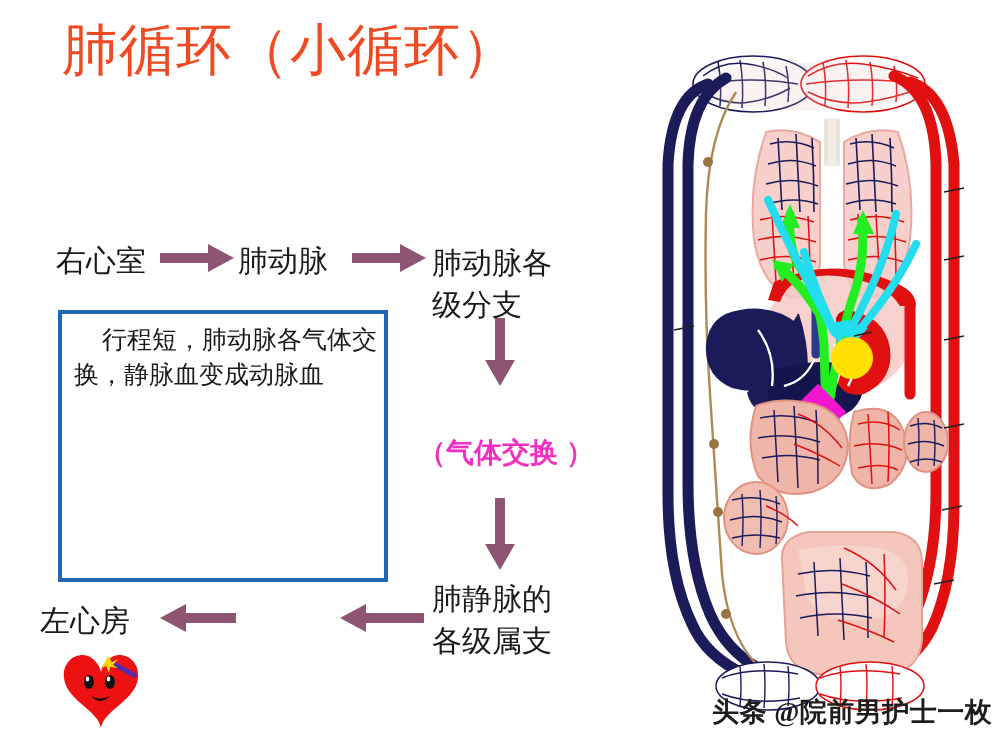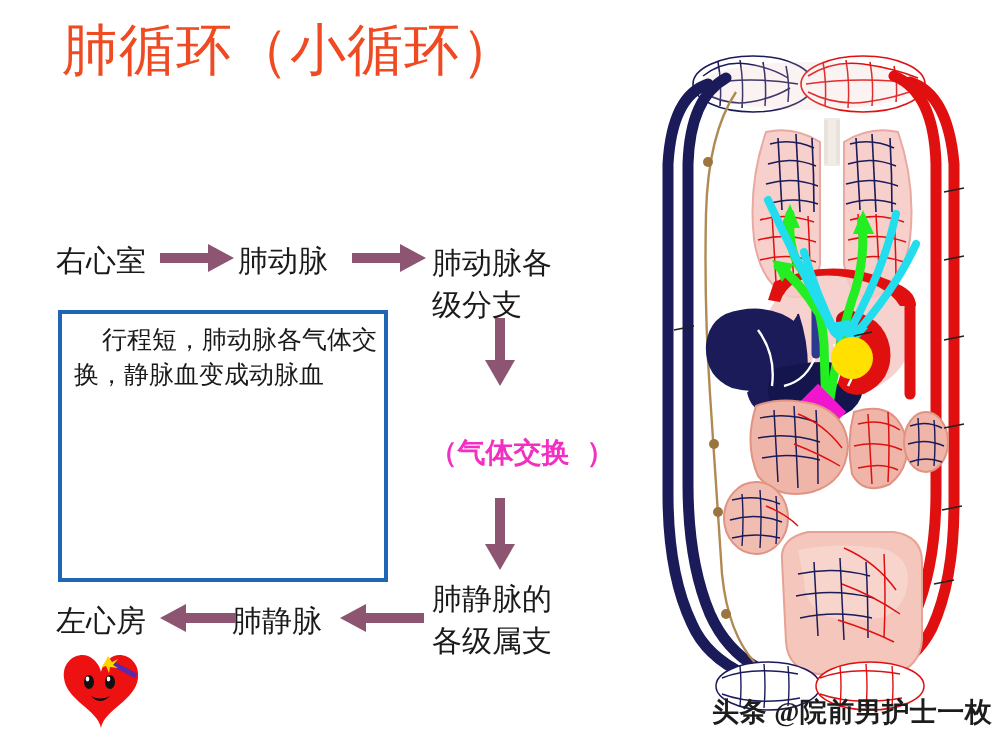--- a/index.html
+++ b/index.html
@@ -43,29 +43,29 @@
     white-space: nowrap;
   }
   .node.two-line { white-space: normal; width: 190px; }
 
   #node-rv      { left: 56px;  top: 240px; }
   #node-pa      { left: 238px; top: 240px; }
   #node-pab     { left: 432px; top: 242px; }
   #node-cap     { left: 400px; top: 388px; }
   #node-pvt     { left: 432px; top: 578px; }
   #node-pv      { left: 232px; top: 600px; }
-  #node-la      { left: 56px;  top: 600px; font-family: Liberation Serif, serif; }
+  #node-la      { left: 40px;  top: 600px; font-family: Liberation Serif, serif; }
 
   #node-gas {
     position: absolute;
-    left: 416px;
+    left: 400px;
     top: 434px;
     width: 212px;
     text-align: center;
-    font-family: Liberation Mono, monospace;
+    font-family: Liberation Sans, sans-serif;
     font-size: 28px;
     font-weight: bold;
     color: #F22FC0;
     white-space: nowrap;
   }
 
   
   .arrow-h {
     position: absolute;
     height: 10px;
@@ -197,21 +197,20 @@
   </div>
 
 
   <div id="node-gas">（气体交换 ）</div>
 
   <div class="node two-line" id="node-pvt">
     <div>肺静脉的</div>
     <div>各级属支</div>
   </div>
 
-  <div class="node" id="node-pv">肺静脉</div>
 
   <div class="node" id="node-la">左心房</div>
 
   <div class="arrow-h right" id="arrow-rv-pa">
     <div class="shaft"></div>
     <div class="head"></div>
   </div>
 
   <div class="arrow-h right" id="arrow-pa-pab">
     <div class="shaft"></div>

